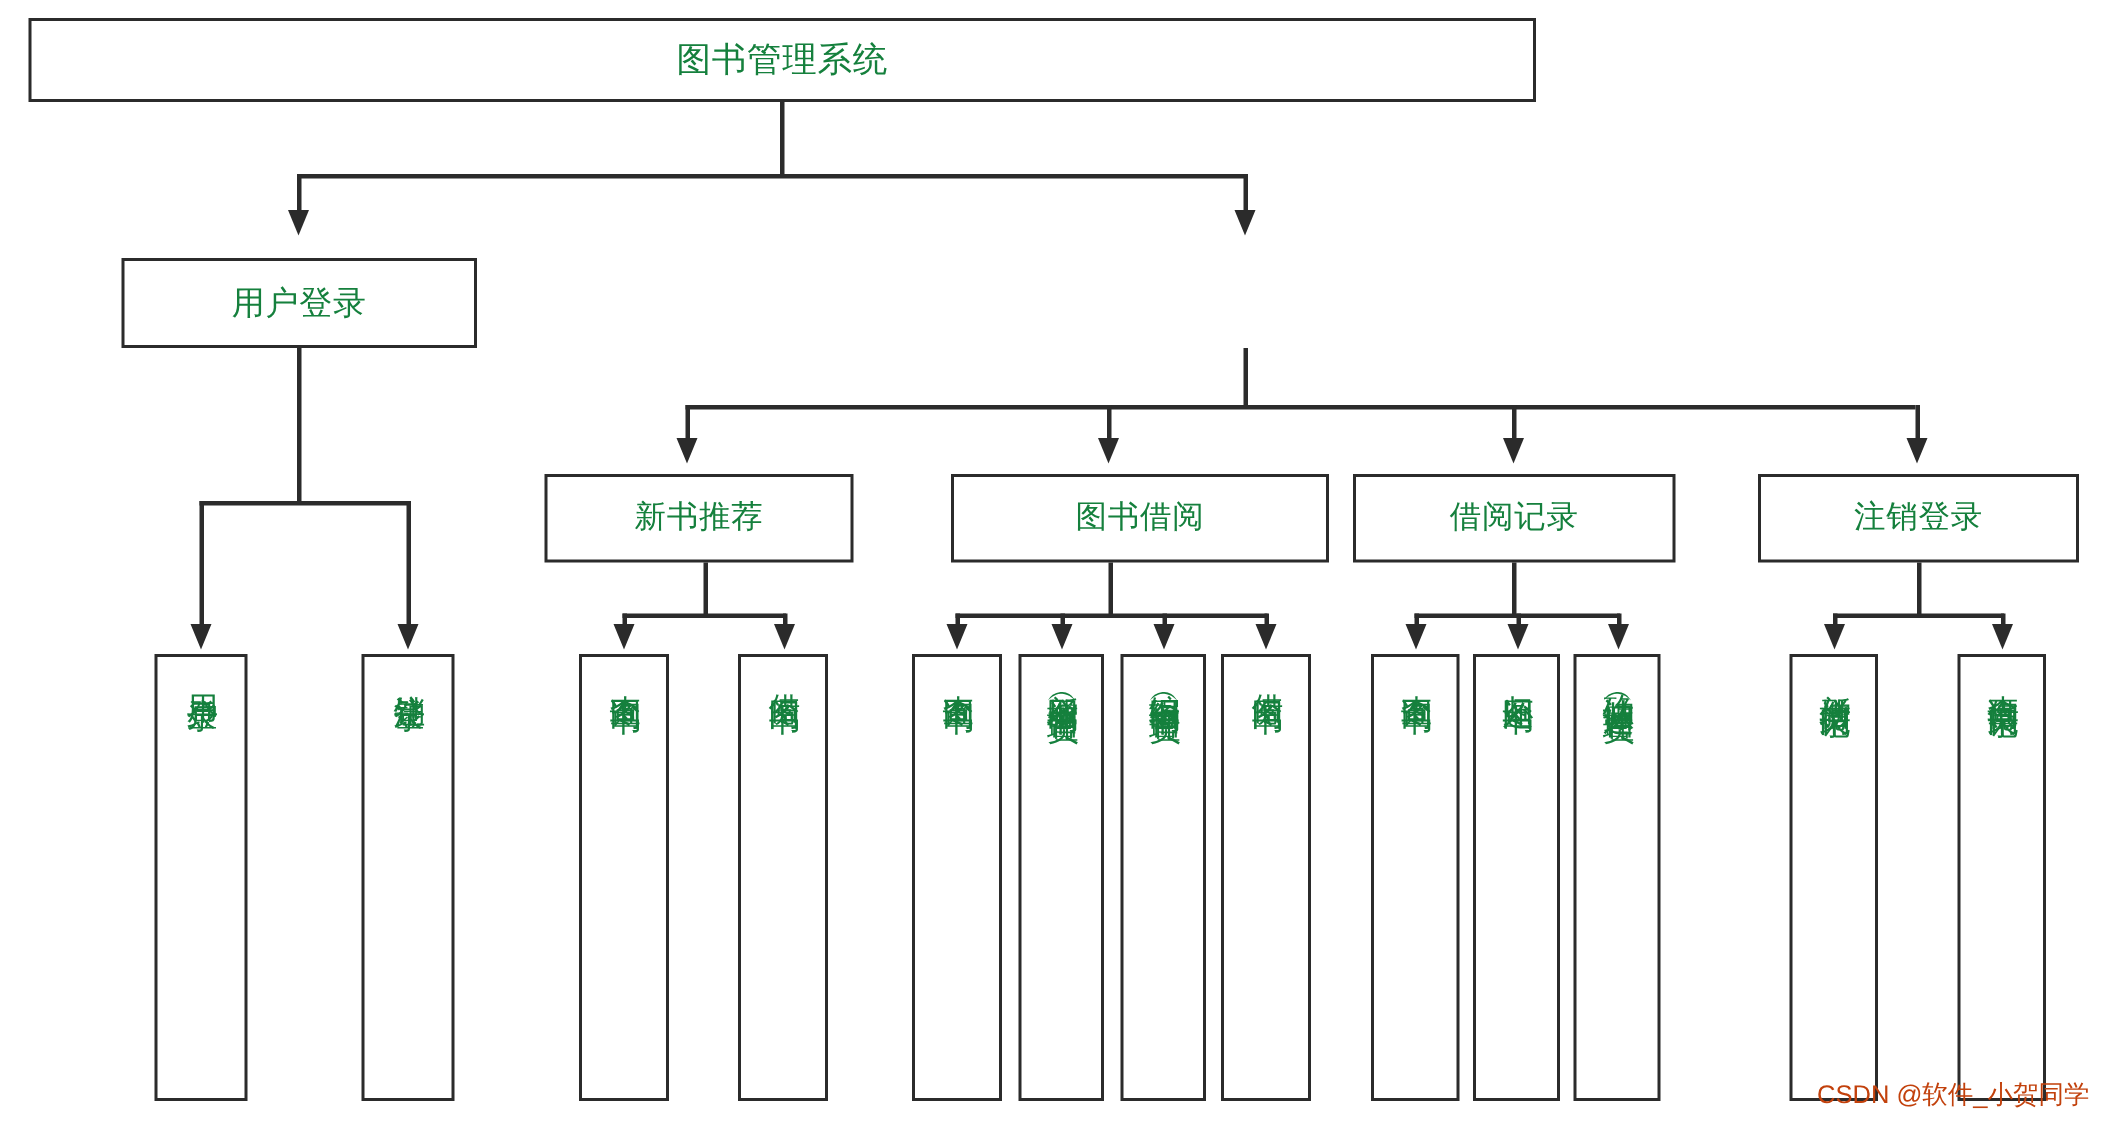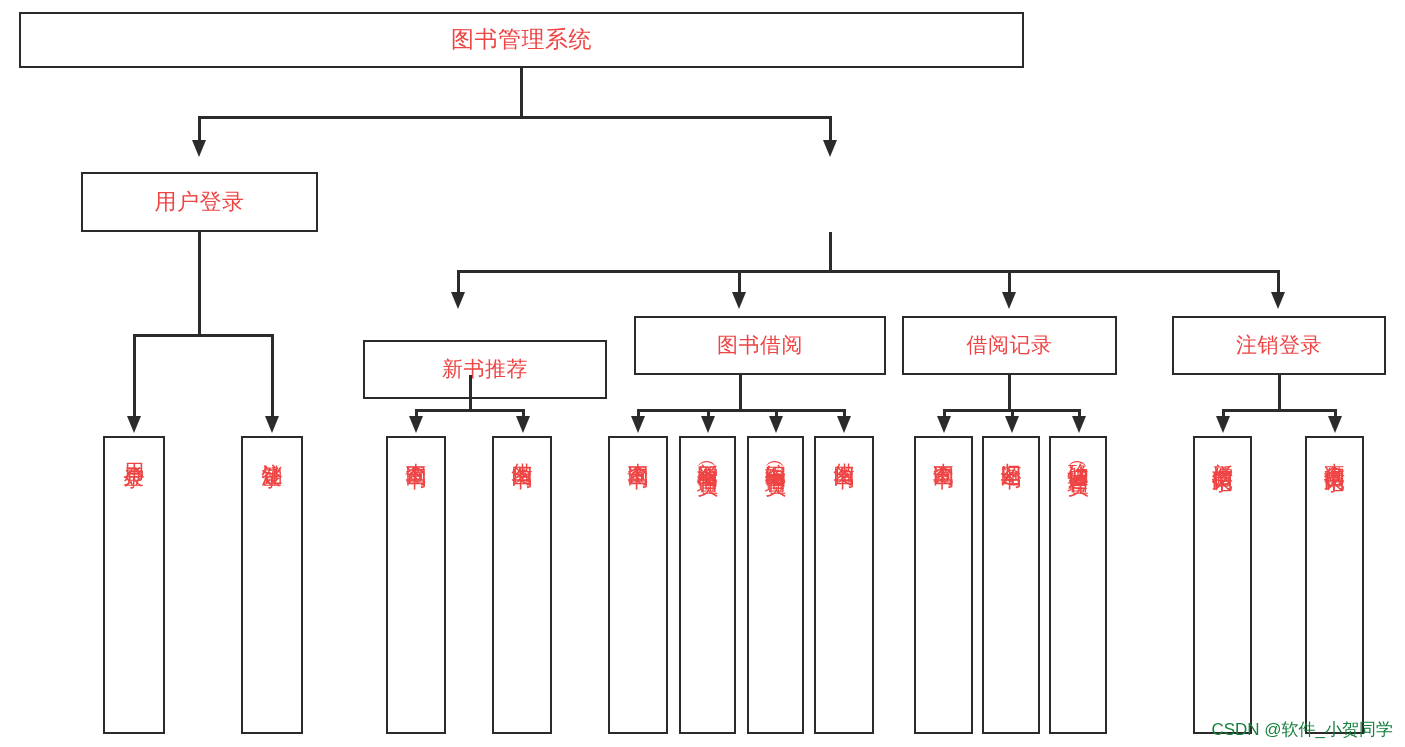--- a/index.html
+++ b/index.html
@@ -20,21 +20,21 @@
   }
   
   .node {
     position: absolute;
     box-sizing: border-box;
     background: #ffffff;
     border: 2.5px solid #2b2b2b;
     display: flex;
     align-items: center;
     justify-content: center;
-    color: #ef4444;
+    color: #15803d;
     letter-spacing: 0.5px;
   }
   .node .label {
     display: block;
     text-align: center;
     line-height: 1.18;
     white-space: nowrap;
   }
   
   .node.root {
@@ -75,21 +75,21 @@
     border-right: 7px solid transparent;
     border-top: 17px solid #2b2b2b;
   }
 
   
   #watermark {
     position: absolute;
     right: 12px;
     bottom: 6px;
     font-size: 17px;
-    color: #15803d;
+    color: #c2410c;
     white-space: nowrap;
     user-select: none;
   }
 </style>
 </head>
 <body>
 
 <div id="canvas">
 
   <div class="node root" style="left:19px; top:12px; width:1005px; height:56px;">
@@ -128,21 +128,21 @@
 
   <div class="ln v" style="left:457px; top:270px; height:24px;"></div>
   <div class="arrow" style="left:451px; top:292px;"></div>
   <div class="ln v" style="left:738px; top:270px; height:24px;"></div>
   <div class="arrow" style="left:732px; top:292px;"></div>
   <div class="ln v" style="left:1008px; top:270px; height:24px;"></div>
   <div class="arrow" style="left:1002px; top:292px;"></div>
   <div class="ln v" style="left:1277px; top:270px; height:24px;"></div>
   <div class="arrow" style="left:1271px; top:292px;"></div>
 
-  <div class="node h2" style="left:363px; top:316px; width:244px; height:59px;margin-top:24px;">
+  <div class="node h2" style="left:363px; top:316px; width:206px; height:59px;">
     <span class="label">新书推荐</span>
   </div>
   <div class="node h2" style="left:634px; top:316px; width:252px; height:59px;">
     <span class="label">图书借阅</span>
   </div>
   <div class="node h2" style="left:902px; top:316px; width:215px; height:59px;">
     <span class="label">借阅记录</span>
   </div>
   <div class="node h2" style="left:1172px; top:316px; width:214px; height:59px;">
     <span class="label">注销登录</span>

